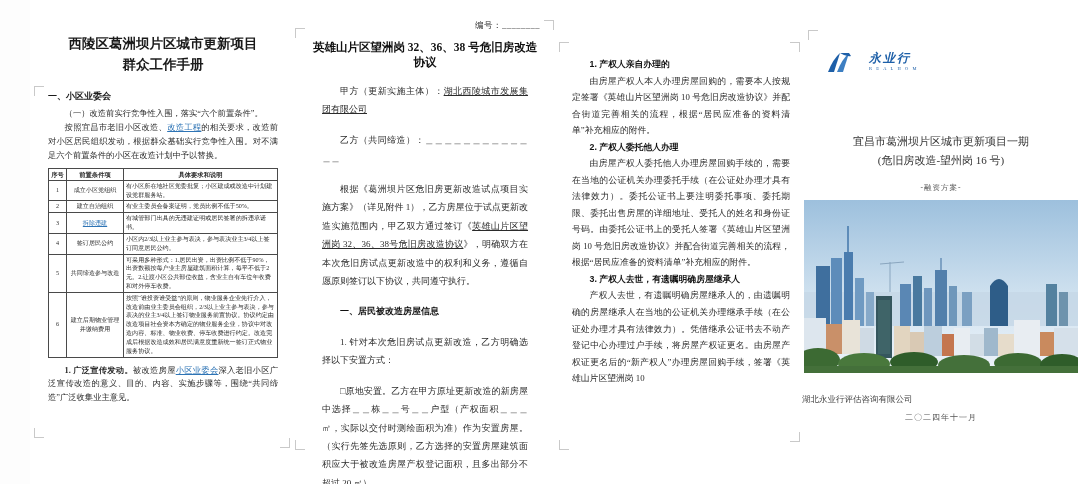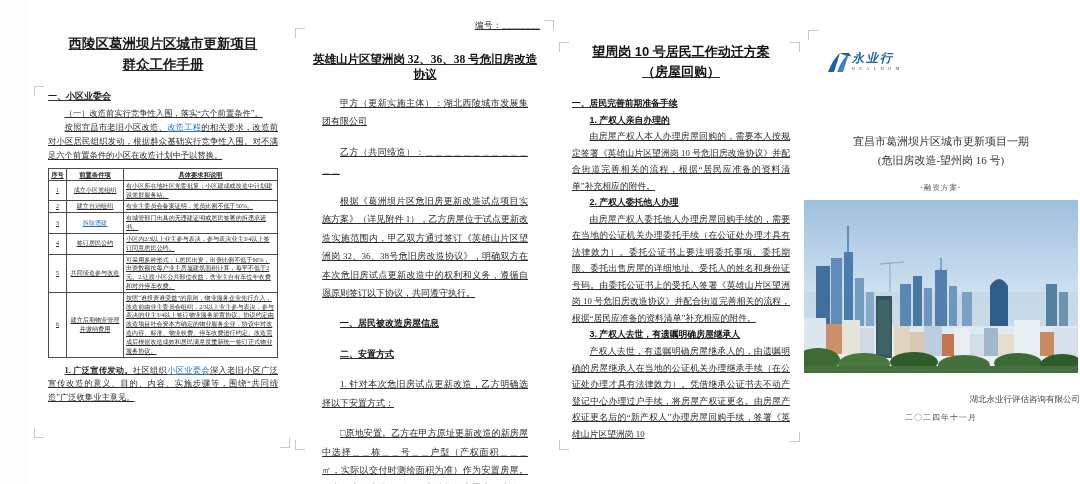--- a/index.html
+++ b/index.html
@@ -1,18 +1,18 @@
 <!DOCTYPE html>
 <html><head>
 <meta charset="utf-8">
 <style>
   html,body{margin:0;padding:0;background:#ffffff;}
   #canvas{position:relative;width:1080px;height:484px;background:#fdfdfd;overflow:hidden;
           font-family:"Liberation Serif","DejaVu Serif",serif;color:#2b2b2b;}
-  .page{position:absolute;top:0;height:484px;background:#ffffff;text-decoration:underline;}
+  .page{position:absolute;top:0;height:484px;background:#ffffff;}
   
   .cm{position:absolute;width:9px;height:9px;pointer-events:none;}
   .cm.tl{border-left:1px solid #c9c9c9;border-top:1px solid #c9c9c9;}
   .cm.tr{border-right:1px solid #c9c9c9;border-top:1px solid #c9c9c9;}
   .cm.bl{border-left:1px solid #c9c9c9;border-bottom:1px solid #c9c9c9;}
   .cm.br{border-right:1px solid #c9c9c9;border-bottom:1px solid #c9c9c9;}
 
   
   .p1{left:30px;width:262px;padding:34px 14px 8px 18px;box-sizing:border-box;}
   .p1 .title{font-size:13.5px;font-weight:bold;text-align:center;line-height:1.55;color:#1a1a1a;
@@ -27,21 +27,21 @@
   .t1 td.item{text-align:center;width:52px;}
   .t1 td.desc{text-align:left;}
   .blue{color:#2e74b5;text-decoration:underline;}
   .u{text-decoration:underline;}
   .p1 .foot{font-size:8.3px;line-height:1.62;text-align:justify;margin-top:6px;text-indent:2em;}
   .b{font-weight:bold;}
 
   
   .p2{left:292px;width:264px;padding:20px 16px 0 18px;box-sizing:border-box;}
   .p2 .serial{font-size:8.5px;text-align:right;letter-spacing:.5px;}
-  .p2 .title{font-size:11.5px;font-weight:bold;text-align:center;margin-top:20px;color:#111;}
+  .p2 .title{font-size:11.5px;font-weight:bold;text-align:center;margin-top:8px;color:#111;}
   .p2 .body{font-size:9px;line-height:2.05;text-align:justify;margin-top:10px;}
   .p2 p{margin:12px;}
   .p2 .ind{text-indent:2em;}
   .p2 .h{font-weight:bold;text-indent:2em;color:#111;}
 
   
   .p3{left:556px;width:246px;padding:42px 12px 0 16px;box-sizing:border-box;}
   .p3 .title{font-size:13px;font-weight:bold;text-align:center;line-height:1.5;color:#111;
              font-family:"Liberation Sans","DejaVu Sans",sans-serif;}
   .p3 .body{font-size:8.8px;line-height:1.88;text-align:justify;margin-top:14px;}
@@ -53,21 +53,21 @@
   
   .p4{left:802px;width:278px;}
   .p4 .logo{position:absolute;left:24px;top:52px;display:flex;align-items:flex-start;}
   .p4 .logo-zh{font-size:12px;font-weight:bold;color:#1d5fa8;letter-spacing:2px;font-style:italic;
                font-family:"Liberation Serif",serif;line-height:1;}
   .p4 .logo-sub{font-size:4.5px;color:#1d5fa8;letter-spacing:1.6px;margin-top:2px;}
   .p4 .tblock{position:absolute;left:0;top:132px;width:100%;text-align:center;color:#333;}
   .p4 .t1l{font-size:11px;line-height:1.7;}
   .p4 .sub{font-size:7.5px;color:#555;margin-top:14px;letter-spacing:1px;}
   .p4 .photo{position:absolute;left:2px;top:200px;width:274px;height:173px;}
-  .p4 .company{position:absolute;left:0;top:394px;width:100%;text-align:right;font-size:8.5px;color:#444;}
+  .p4 .company{position:absolute;left:0;top:394px;width:100%;text-align:left;font-size:8.5px;color:#444;}
   .p4 .date{position:absolute;left:0;top:412px;width:100%;text-align:center;font-size:8px;color:#555;letter-spacing:1px;}
 </style>
 </head>
 <body>
 
 <div id="canvas">
 
   <div class="page p1">
     <div class="cm tl" style="left:4px;top:86px;"></div>
     <div class="cm bl" style="left:4px;top:428px;"></div>
@@ -113,69 +113,63 @@
         <td class="item">共同缔造参与改造</td>
         <td class="desc">可采用多种形式：1.居民出资，出资比例不低于90%，出资数额按每户业主房屋建筑面积计算，每平不低于2元。2.让渡小区公共部位收益，含业主自有车位年收费和对外停车收费。</td>
       </tr>
       <tr>
         <td class="no">6</td>
         <td class="item">建立后期物业管理并缴纳费用</td>
         <td class="desc">按照“谁投资谁受益”的原则，物业服务企业先行介入，改造前由业主委员会组织，2/3以上业主参与表决，参与表决的业主3/4以上签订物业服务前置协议。协议约定由改造项目社会资本方确定的物业服务企业，协议中对改造内容、标准、物业收费、停车收费进行约定。改造完成后根据改造成效和居民满意度重新统一签订正式物业服务协议。</td>
       </tr>
     </tbody>
       </table>
-    <div class="foot"><span class="b">1. 广泛宣传发动。</span><span>社区组织</span><span class="blue">小区业委会</span><span>深入老旧小区广泛宣传改造的意义、目的、内容、实施步骤等，围绕“共同缔造”广泛收集业主意见。</span></div>
+    <div class="foot"><span class="b">1. 广泛宣传发动。</span><span>被改造房屋</span><span class="blue">小区业委会</span><span>深入老旧小区广泛宣传改造的意义、目的、内容、实施步骤等，围绕“共同缔造”广泛收集业主意见。</span></div>
   </div>
 
   <div class="page p2">
     <div class="cm tl" style="left:3px;top:28px;"></div>
     <div class="cm tr" style="right:2px;top:20px;"></div>
     <div class="cm bl" style="left:3px;top:440px;"></div>
     <div class="serial">编号：________</div>
     <div class="title">英雄山片区望洲岗 32、36、38 号危旧房改造协议</div>
     <div class="body">
       <p class="ind"><span>甲方（更新实施主体）：</span><span class="u">湖北西陵城市发展集团有限公司</span></p>
       <p class="ind"><span>乙方（共同缔造）：</span><span>＿＿＿＿＿＿＿＿＿＿＿＿＿</span></p>
       <p class="ind"><span>根据《葛洲坝片区危旧房更新改造试点项目实施方案》（详见附件 1），乙方房屋位于试点更新改造实施范围内，甲乙双方通过签订《</span><span class="u">英雄山片区望洲岗 32、36、38号危旧房改造协议</span><span>》，明确双方在本次危旧房试点更新改造中的权利和义务，遵循自愿原则签订以下协议，共同遵守执行。</span></p>
       <p class="h">一、居民被改造房屋信息</p>
-      <p class="h">二、安置方式</p>
       <p class="ind">1. 针对本次危旧房试点更新改造，乙方明确选择以下安置方式：</p>
       <p class="ind">□原地安置。乙方在甲方原址更新改造的新房屋中选择＿＿栋＿＿号＿＿户型（产权面积＿＿＿㎡，实际以交付时测绘面积为准）作为安置房屋。（实行先签先选原则，乙方选择的安置房屋建筑面积应大于被改造房屋产权登记面积，且多出部分不超过 20 ㎡）。</p>
     </div>
   </div>
 
   <div class="page p3">
     <div class="cm tl" style="left:3px;top:42px;"></div>
     <div class="cm tr" style="right:2px;top:42px;"></div>
     <div class="cm bl" style="left:3px;top:440px;"></div>
     <div class="cm br" style="right:2px;top:432px;"></div>
-    <div class="title">
-      <div>望周岗 10 号居民工作动迁方案</div>
-      <div>（房屋回购）</div>
-    </div>
     <div class="body">
-      <p class="h1">一、居民完善前期准备手续</p>
       <p class="h2">1. 产权人亲自办理的</p>
       <p class="ind">由房屋产权人本人办理房屋回购的，需要本人按规定签署《英雄山片区望洲岗 10 号危旧房改造协议》并配合街道完善相关的流程，根据“居民应准备的资料清单”补充相应的附件。</p>
       <p class="h2">2. 产权人委托他人办理</p>
       <p class="ind">由房屋产权人委托他人办理房屋回购手续的，需要在当地的公证机关办理委托手续（在公证处办理才具有法律效力）。委托公证书上要注明委托事项、委托期限、委托出售房屋的详细地址、受托人的姓名和身份证号码。由委托公证书上的受托人签署《英雄山片区望洲岗 10 号危旧房改造协议》并配合街道完善相关的流程，根据“居民应准备的资料清单”补充相应的附件。</p>
       <p class="h2">3. 产权人去世，有遗嘱明确房屋继承人</p>
       <p class="ind">产权人去世，有遗嘱明确房屋继承人的，由遗嘱明确的房屋继承人在当地的公证机关办理继承手续（在公证处办理才具有法律效力）。凭借继承公证书去不动产登记中心办理过户手续，将房屋产权证更名。由房屋产权证更名后的“新产权人”办理房屋回购手续，签署《英雄山片区望洲岗 10</p>
     </div>
   </div>
 
   <div class="page p4">
     <div class="cm tl" style="left:6px;top:30px;"></div>
     <div class="logo">
       <svg width="26" height="22" viewBox="0 0 26 22">
         <path d="M2 20 Q7 7 14 1 L8 20 Z" fill="#1d5fa8"></path>
         <path d="M11 20 Q16 7 23 1 L17 20 Z" fill="#3d7fc2"></path>
         <path d="M14 1 Q20 5 25 4 L23 1 Z" fill="#1d5fa8"></path>
       </svg>
-      <div style="margin-left:0;">
+      <div style="margin-left:17px;">
         <div class="logo-zh">永业行</div>
         <div class="logo-sub">R E A L H O M</div>
       </div>
     </div>
     <div class="tblock">
       <div class="t1l">宜昌市葛洲坝片区城市更新项目一期</div>
       <div class="t1l">(危旧房改造-望州岗 16 号)</div>
       <div class="sub">-融资方案-</div>
     </div>
     <svg class="photo" viewBox="0 0 274 173" preserveAspectRatio="none">

